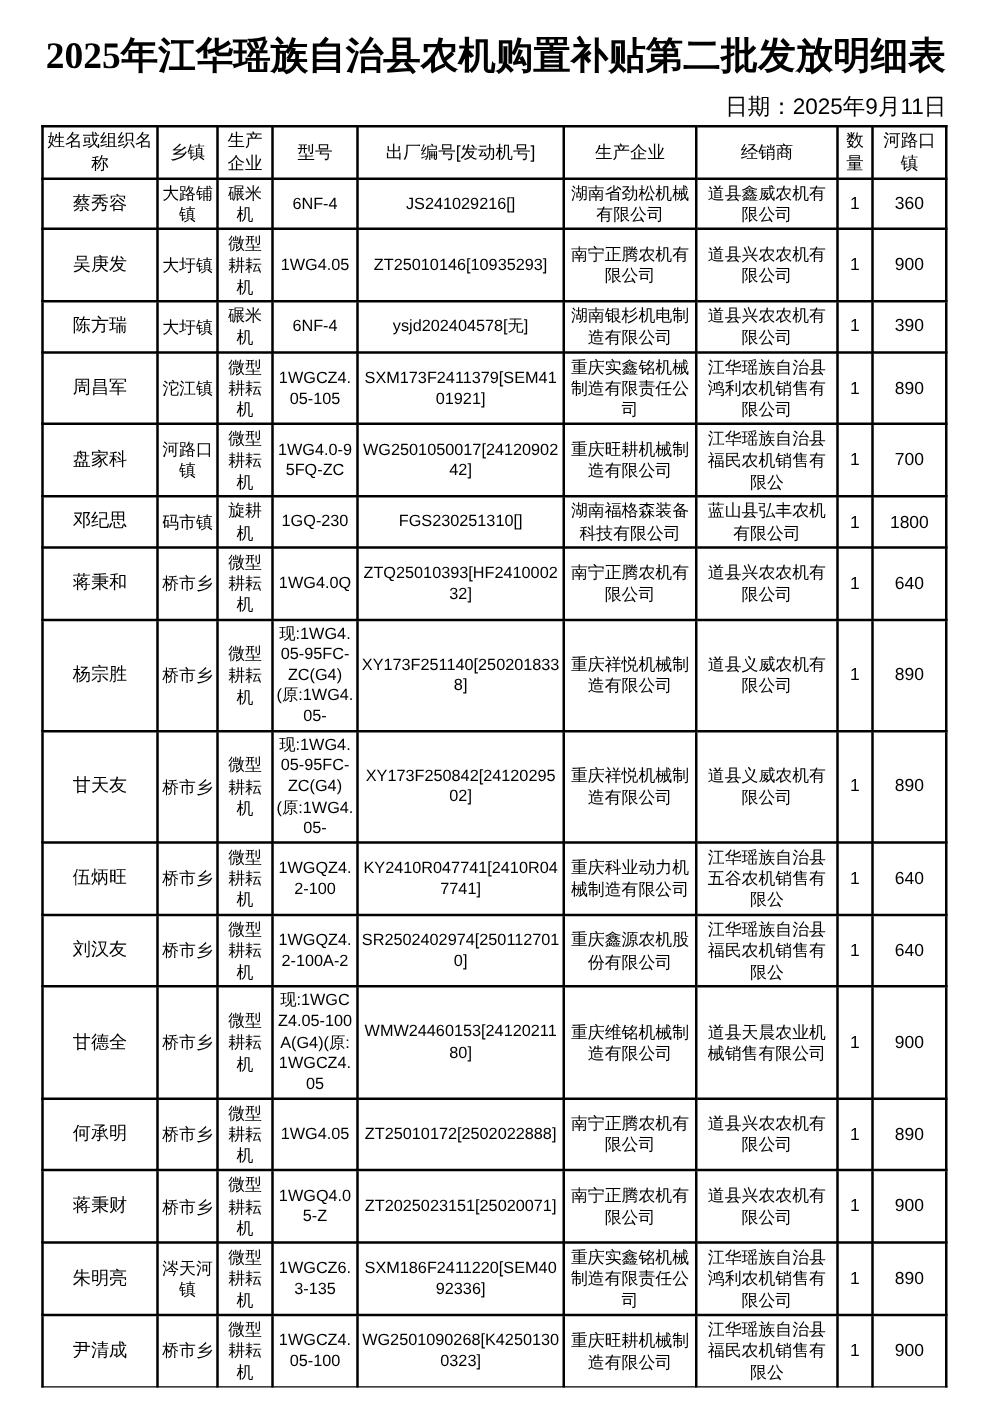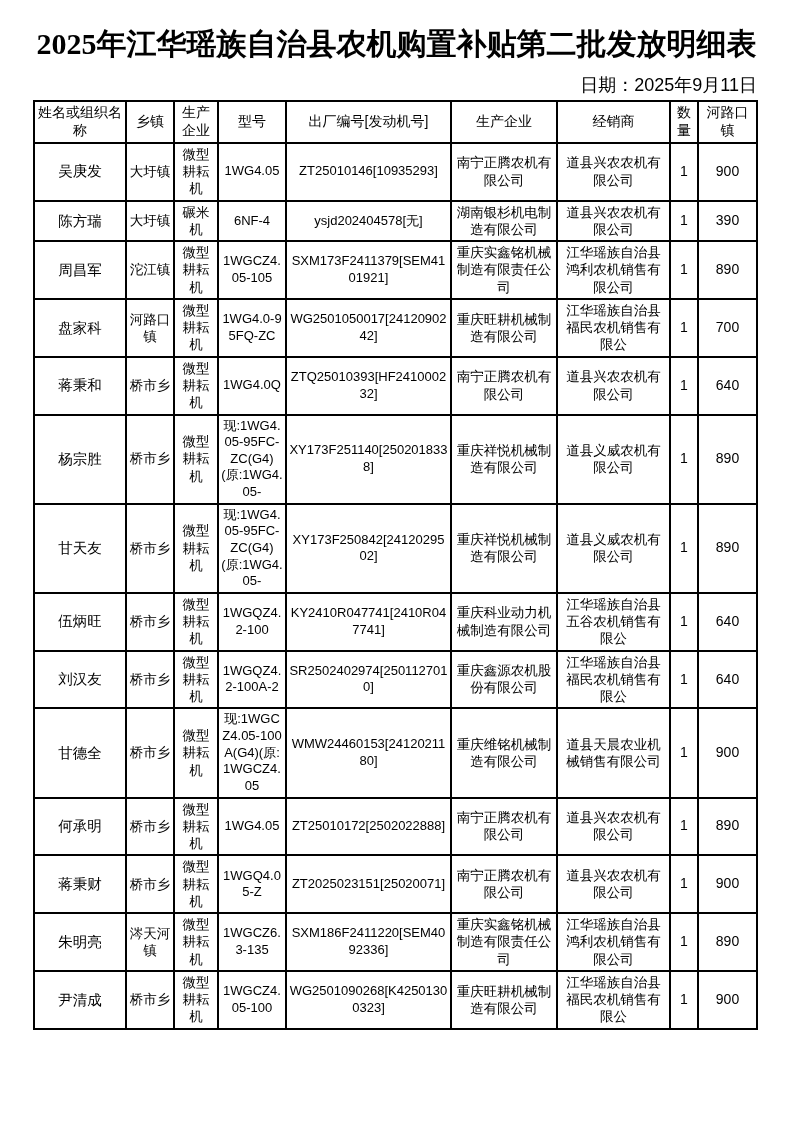--- a/index.html
+++ b/index.html
@@ -65,20 +65,31 @@
         <th>型号</th>
         <th>出厂编号[发动机号]</th>
         <th>生产企业</th>
         <th>经销商</th>
         <th>数量</th>
         <th>河路口镇</th>
       </tr>
     </thead>
     <tbody>
         <tr>
+      <td class="cell-name">蔡秀容</td>
+      <td class="cell-township">大路铺镇</td>
+      <td class="cell-category">碾米机</td>
+      <td class="cell-model">6NF-4</td>
+      <td class="cell-serial">JS241029216[]</td>
+      <td class="cell-manufacturer">湖南省劲松机械有限公司</td>
+      <td class="cell-dealer">道县鑫威农机有限公司</td>
+      <td class="cell-qty">1</td>
+      <td class="cell-amount">360</td>
+    </tr>
+        <tr>
       <td class="cell-name">吴庚发</td>
       <td class="cell-township">大圩镇</td>
       <td class="cell-category">微型耕耘机</td>
       <td class="cell-model">1WG4.05</td>
       <td class="cell-serial">ZT25010146[10935293]</td>
       <td class="cell-manufacturer">南宁正腾农机有限公司</td>
       <td class="cell-dealer">道县兴农农机有限公司</td>
       <td class="cell-qty">1</td>
       <td class="cell-amount">900</td>
     </tr>
@@ -109,20 +120,31 @@
       <td class="cell-township">河路口镇</td>
       <td class="cell-category">微型耕耘机</td>
       <td class="cell-model">1WG4.0-95FQ-ZC</td>
       <td class="cell-serial">WG2501050017[2412090242]</td>
       <td class="cell-manufacturer">重庆旺耕机械制造有限公司</td>
       <td class="cell-dealer">江华瑶族自治县福民农机销售有限公</td>
       <td class="cell-qty">1</td>
       <td class="cell-amount">700</td>
     </tr>
         <tr>
+      <td class="cell-name">邓纪思</td>
+      <td class="cell-township">码市镇</td>
+      <td class="cell-category">旋耕机</td>
+      <td class="cell-model">1GQ-230</td>
+      <td class="cell-serial">FGS230251310[]</td>
+      <td class="cell-manufacturer">湖南福格森装备科技有限公司</td>
+      <td class="cell-dealer">蓝山县弘丰农机有限公司</td>
+      <td class="cell-qty">1</td>
+      <td class="cell-amount">1800</td>
+    </tr>
+        <tr>
       <td class="cell-name">蒋秉和</td>
       <td class="cell-township">桥市乡</td>
       <td class="cell-category">微型耕耘机</td>
       <td class="cell-model">1WG4.0Q</td>
       <td class="cell-serial">ZTQ25010393[HF241000232]</td>
       <td class="cell-manufacturer">南宁正腾农机有限公司</td>
       <td class="cell-dealer">道县兴农农机有限公司</td>
       <td class="cell-qty">1</td>
       <td class="cell-amount">640</td>
     </tr>

